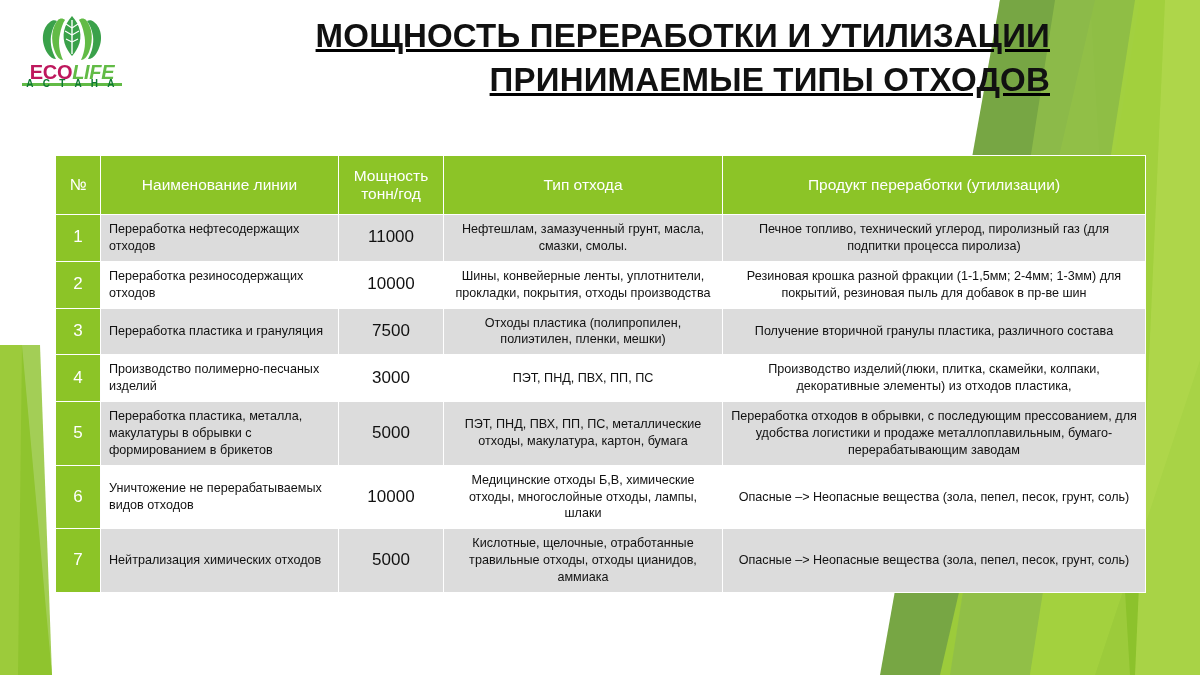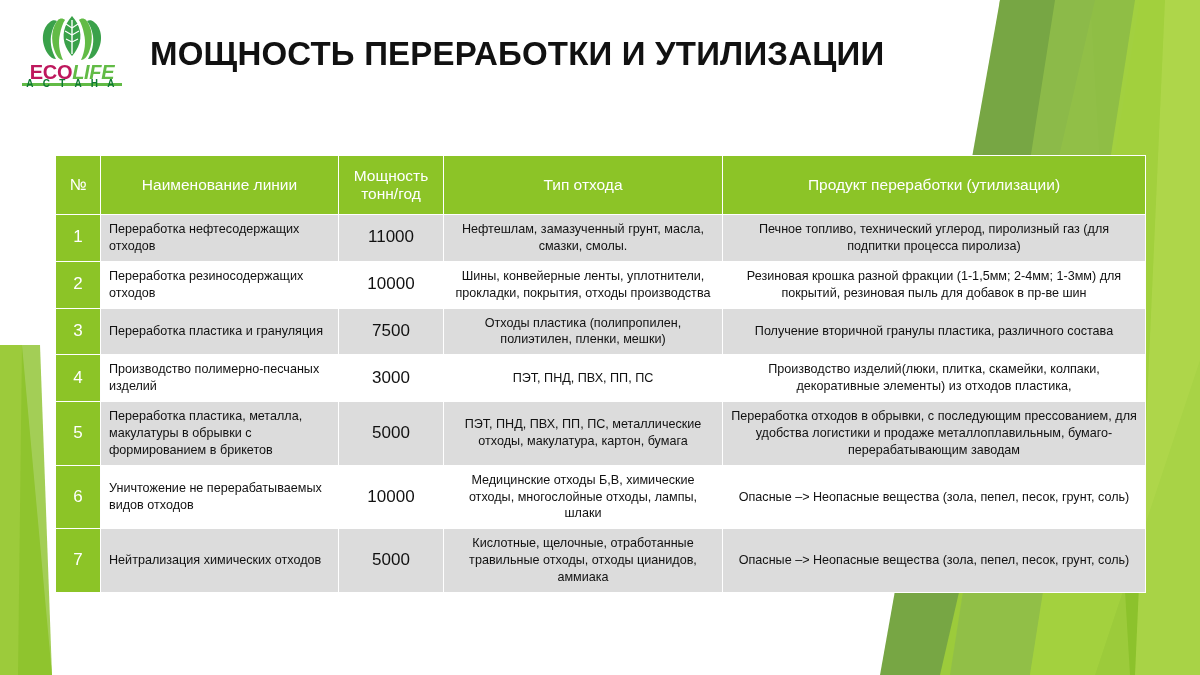--- a/index.html
+++ b/index.html
@@ -75,23 +75,24 @@
     text-align: center;
     font-size: 10px;
     font-weight: bold;
     letter-spacing: 3.2px;
     color: #0f7a33;
   }
 
   .title-block {
     position: absolute;
     left: 150px;
-    top: 32px;
+    top: 14px;
     width: 900px;
-    text-align: left;
+    text-align: right;
+    text-decoration: underline;
   }
   .title-line {
     font-size: 33px;
     font-weight: bold;
     color: #111111;
     line-height: 1.34;
     letter-spacing: 0.2px;
     white-space: nowrap;
   }
 
@@ -186,20 +187,21 @@
       <path d="M36 6 L36 40" stroke="#ffffff" stroke-width="1.4" fill="none"></path>
       <path d="M36 14 L30 10 M36 14 L42 10 M36 21 L29 17 M36 21 L43 17 M36 28 L30 25 M36 28 L42 25" stroke="#ffffff" stroke-width="1.1" fill="none"></path>
     </svg>
     <div class="logo-word"><span class="logo-eco">ECO</span><span class="logo-life">LIFE</span></div>
     <div class="logo-rule"></div>
     <div class="logo-sub">А С Т А Н А</div>
   </div>
 
   <div class="title-block">
     <div class="title-line">МОЩНОСТЬ ПЕРЕРАБОТКИ И УТИЛИЗАЦИИ</div>
+    <div class="title-line">ПРИНИМАЕМЫЕ ТИПЫ ОТХОДОВ</div>
   </div>
 
   <div class="table-wrap">
     <table class="grid">
       <colgroup>
         <col class="c-num">
           <col class="c-name">
           <col class="c-cap">
           <col class="c-type">
           <col class="c-prod">

